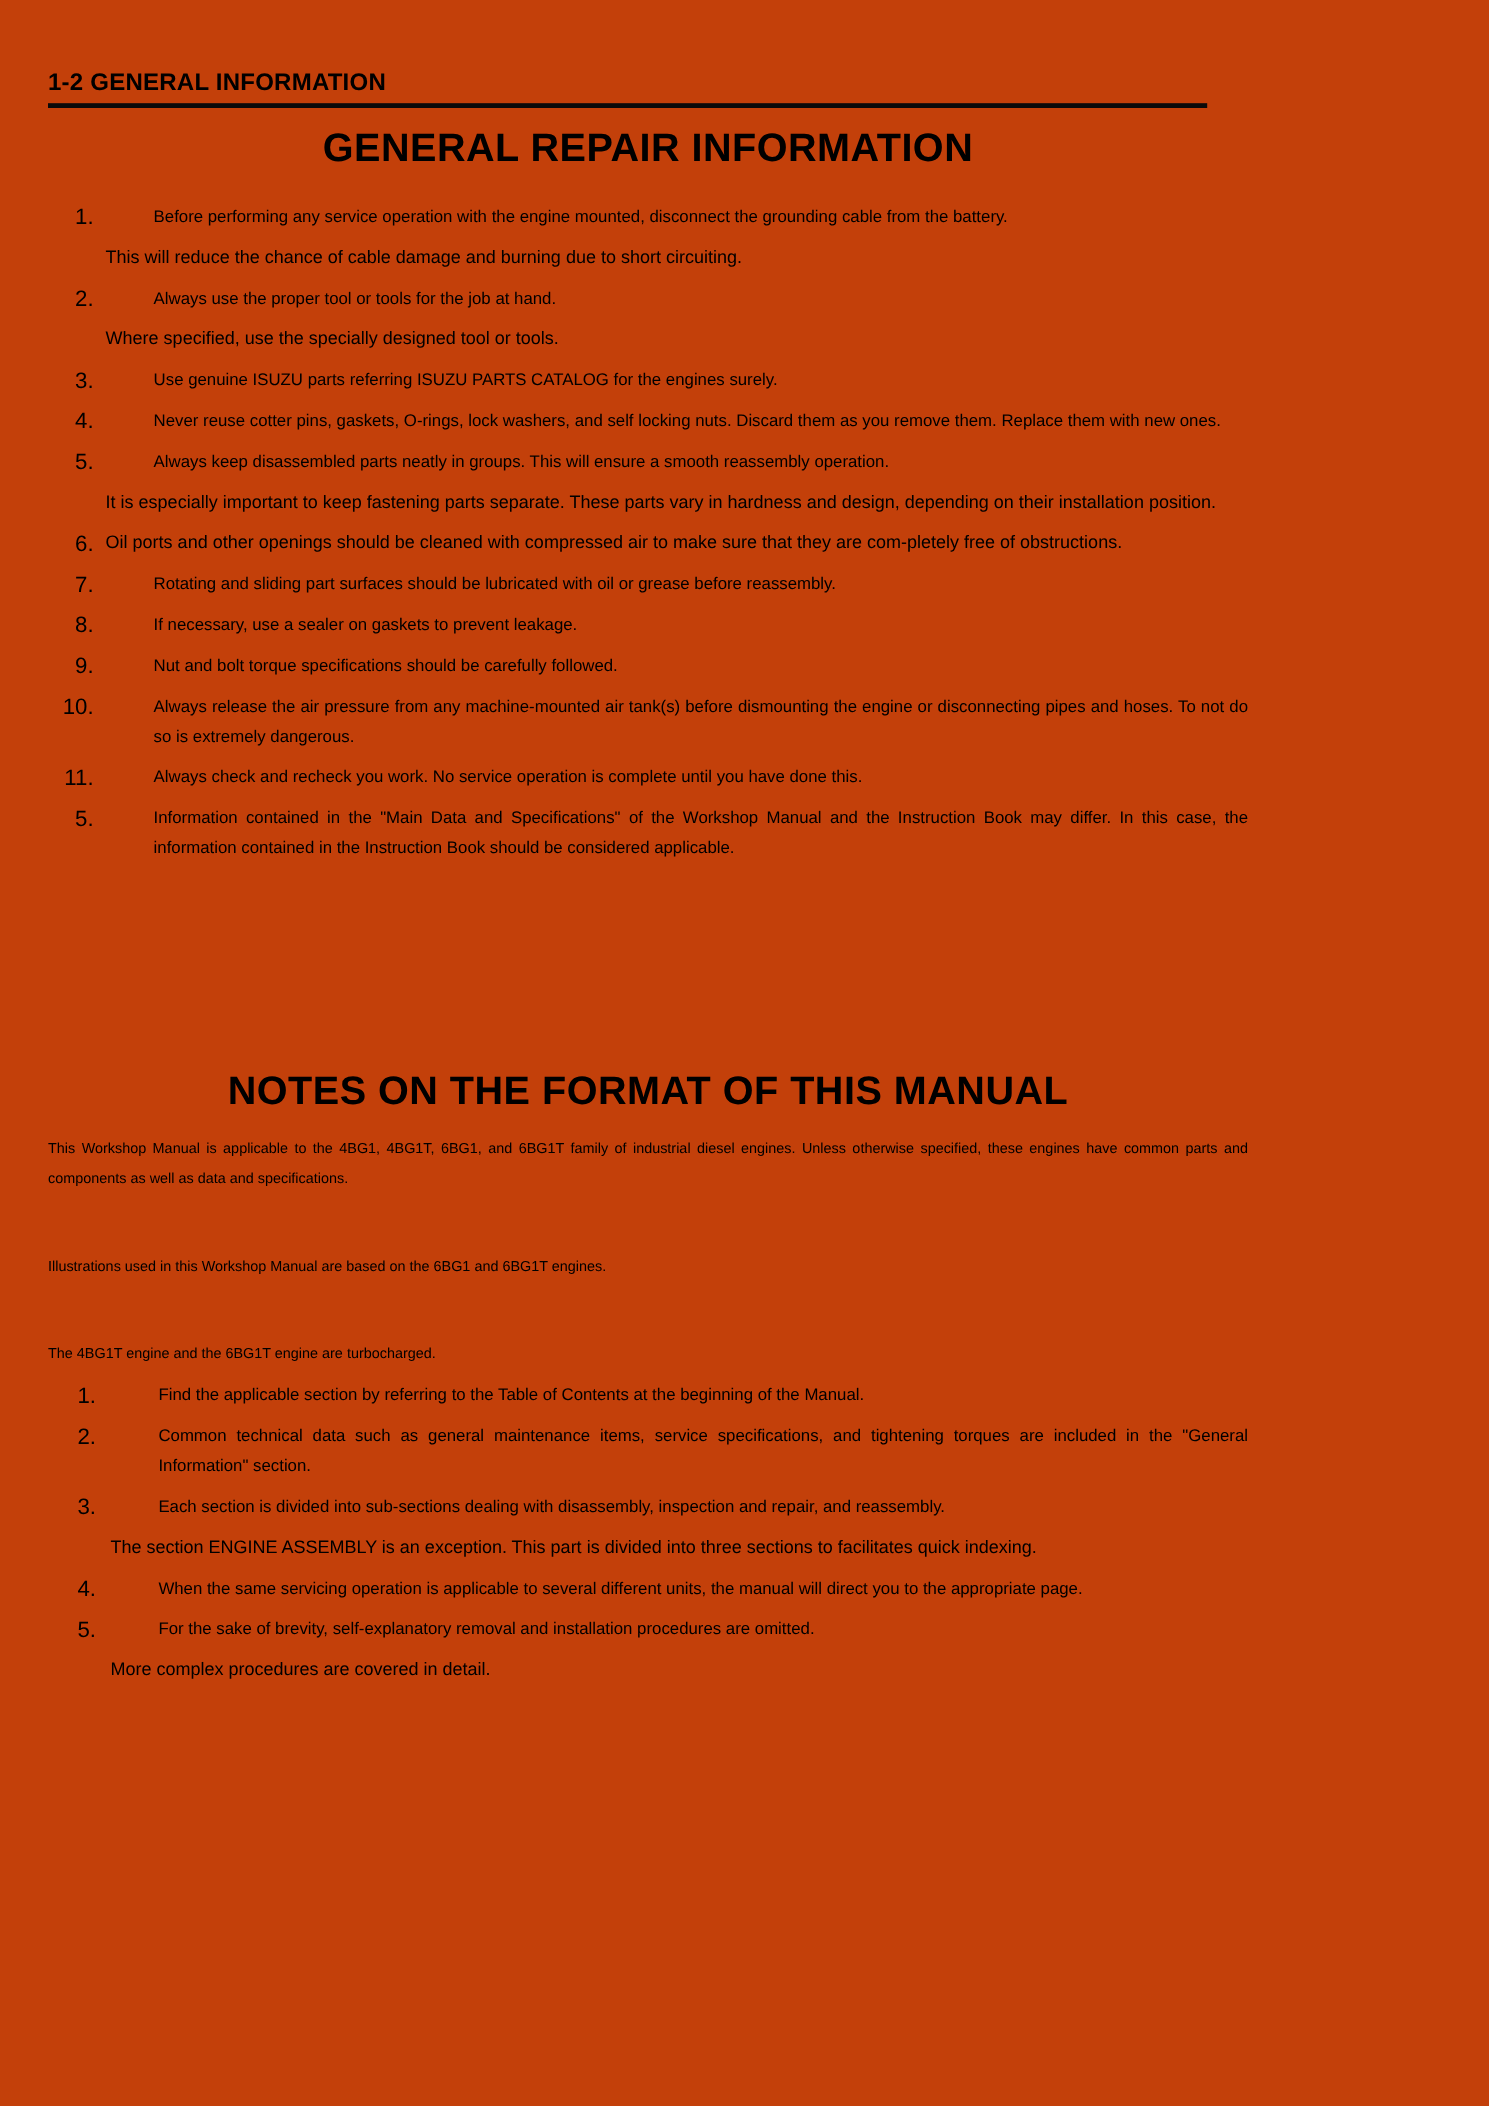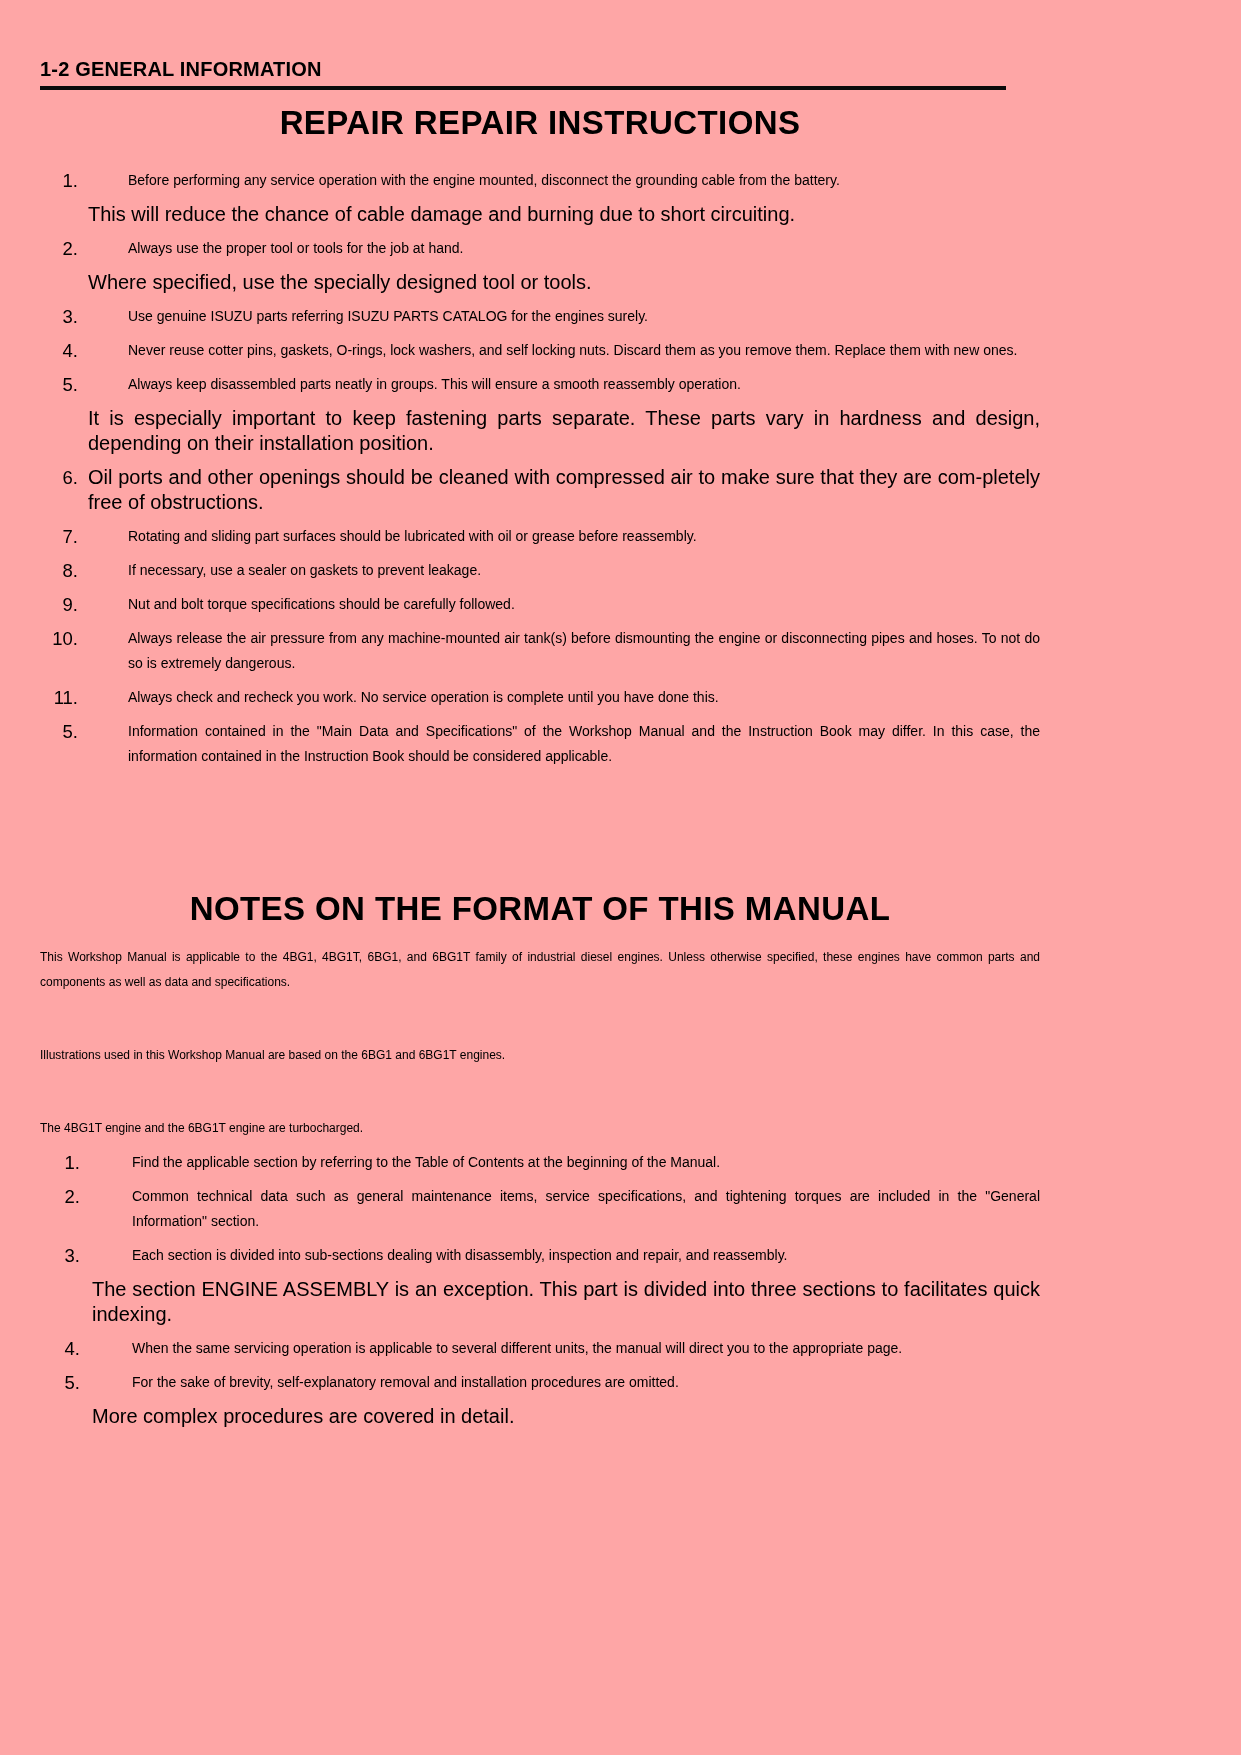--- a/index.html
+++ b/index.html
@@ -13,21 +13,21 @@
     font-family: "Liberation Sans", sans-serif;
     color: #000000;
     -webkit-font-smoothing: antialiased;
   }
 
   
   .page {
     position: relative;
     width: 1241px;
     height: 1755px;
-    background: #fca5a5;
+    background: #c2410c;
     overflow: hidden;
   }
   .page-inner {
     position: absolute;
     left: 40px;
     top: 0;
     width: 1000px;
   }
 
   
@@ -100,21 +100,21 @@
     line-height: 25px;
     text-align: justify;
     text-justify: inter-word;
     margin-left: 40px;
   }
   .body-text.ragged {
     text-align: left;
   }
   .sub-para {
     margin-top: 9px;
-    font-size: 20px;
+    font-size: 15px;
     line-height: 25px;
     text-align: left;
   }
   .sub-para.justify {
     text-align: justify;
   }
 
   
   .intro-para {
     font-size: 12px;
@@ -139,21 +139,21 @@
 
 <div class="page scan">
 
   <div class="running-header">
     <div class="folio">1‑2  GENERAL INFORMATION</div>
   </div>
   <div class="header-rule"></div>
 
   <div class="page-inner">
 
-    <div class="section-title t1">REPAIR REPAIR INSTRUCTIONS</div>
+    <div class="section-title t1">GENERAL REPAIR INFORMATION</div>
 
     <div class="block b1">
       <ol class="num-list" id="list-1">
           <li class="num-item">
             <span class="marker">1.</span>
             <div class="body-text">Before performing any service operation with the engine mounted, disconnect the grounding cable from the battery.</div>
             <div class="sub-para">This will reduce the chance of cable damage and burning due to short circuiting.</div>
           </li>
           <li class="num-item">
             <span class="marker">2.</span>

